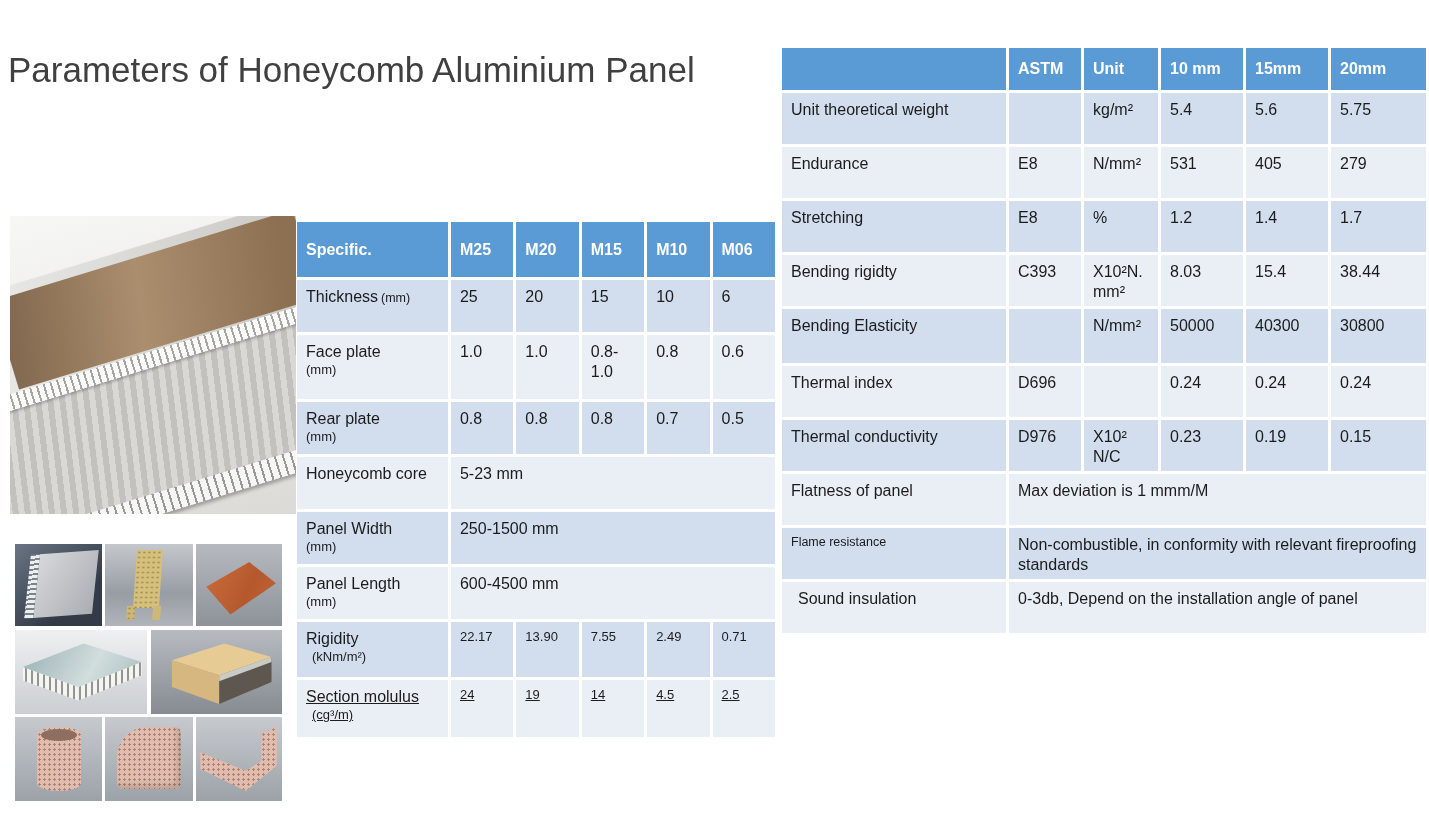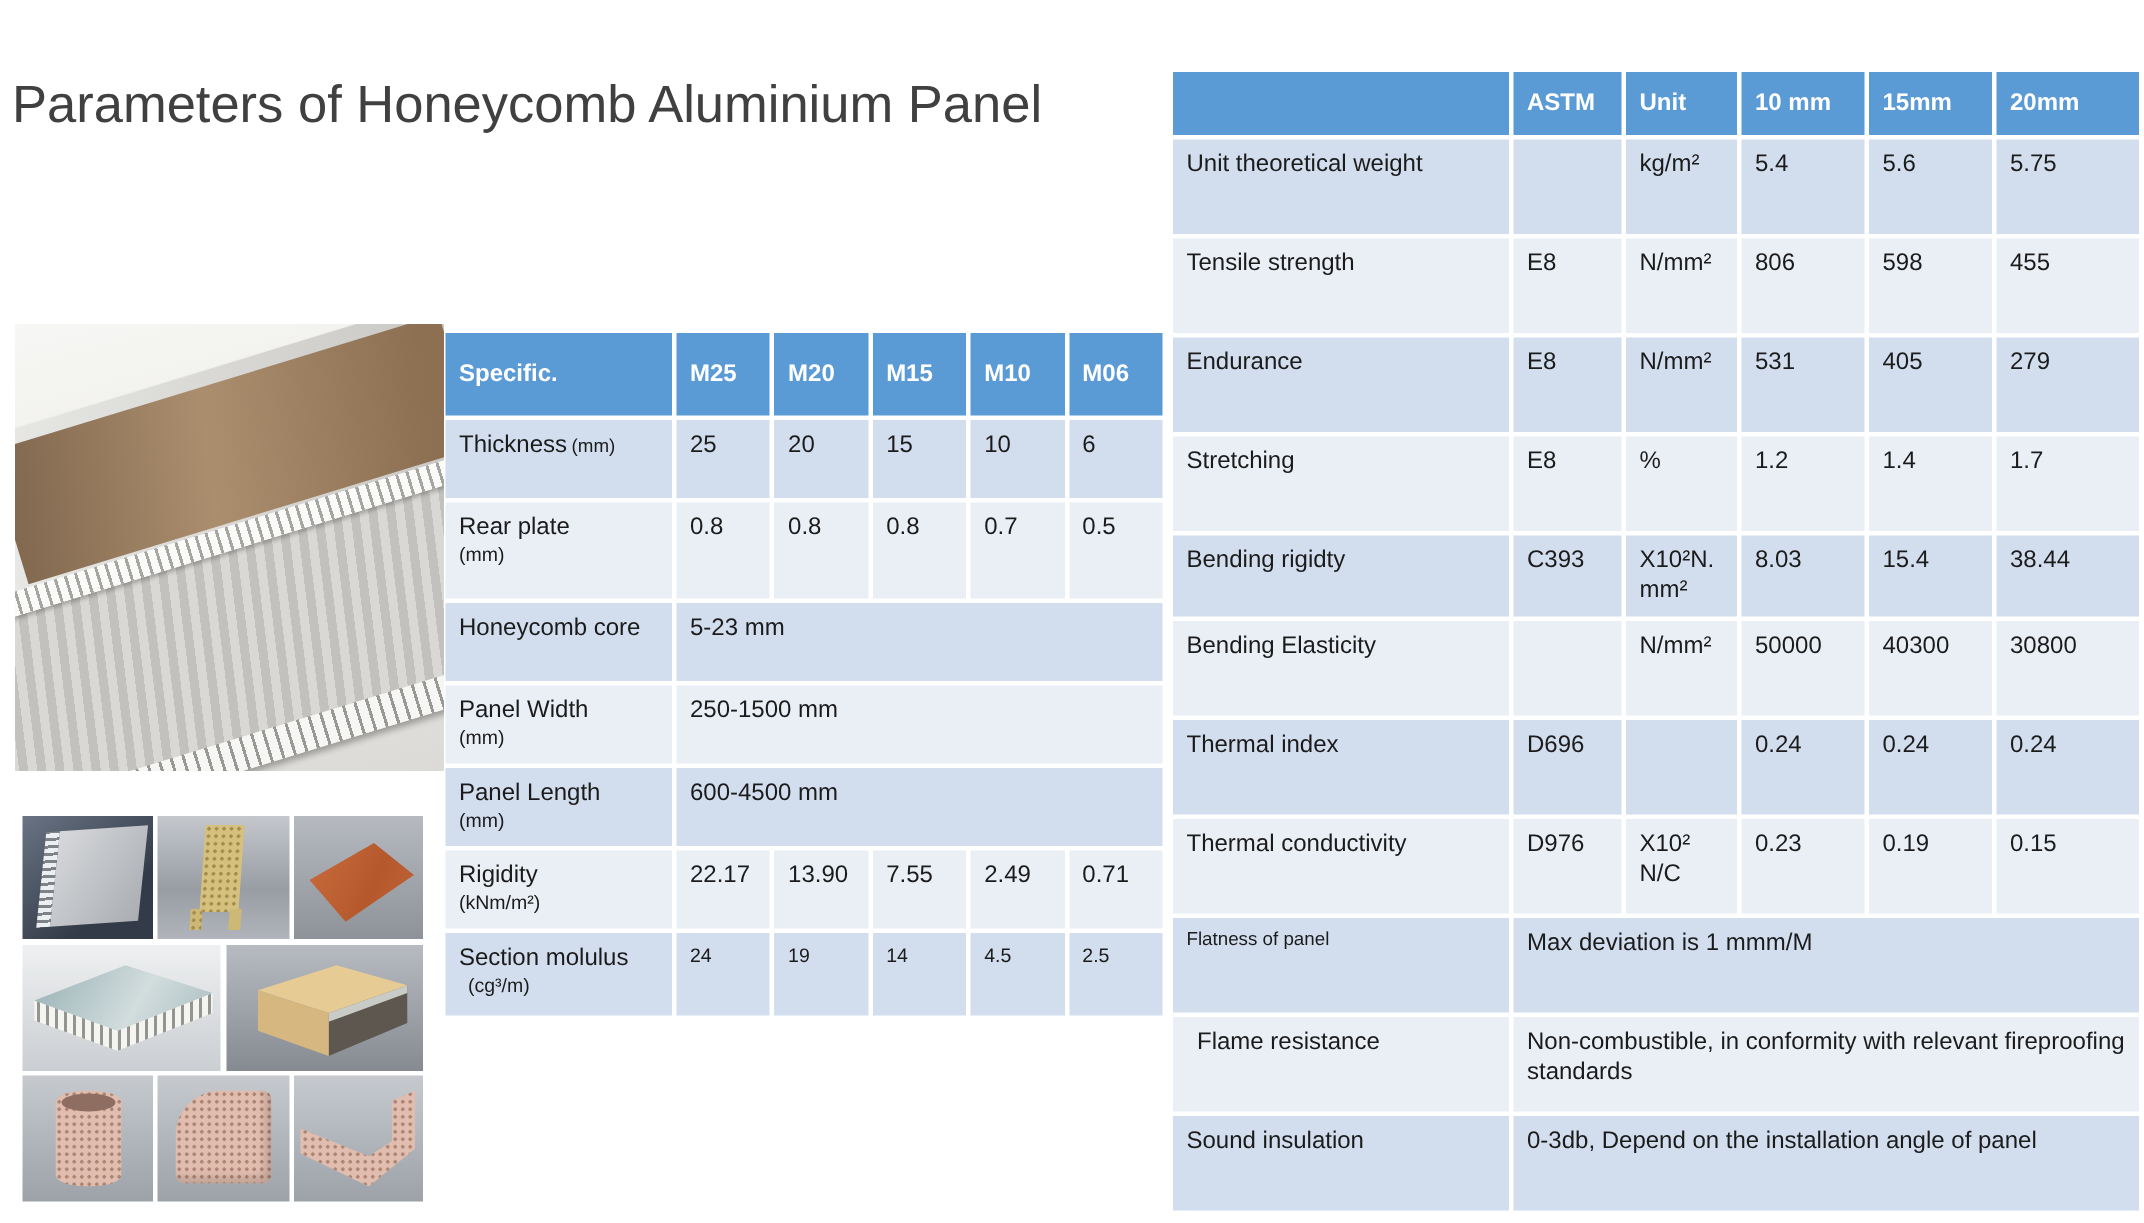--- a/index.html
+++ b/index.html
@@ -32,21 +32,21 @@
   #spec-table tbody tr:nth-child(even) td { background:#EAEFF6; }
   #spec-table tbody tr:nth-child(1) .sub { display:inline; font-size:12.5px; margin-left:3px; }
   #spec-table tbody tr:nth-child(7) .sub,
   #spec-table tbody tr:nth-child(8) .sub { padding-left:6px; }
   #spec-table tbody tr:nth-child(7) td.val,
   #spec-table tbody tr:nth-child(8) td.val { font-size:13px; }
   #spec-table tbody tr:nth-child(9) td.lbl { font-size:13.5px; }
 
   #astm-table { left:779px; top:45px; width:650px; }
   #astm-table thead tr { height:42px; }
-  #astm-table tbody tr { height:63px; }
+  #astm-table tbody tr { height:51px; }
   #astm-table tbody tr:nth-child(5)  { height:54px; }
   #astm-table tbody tr:nth-child(12) { height:54px; }
   #astm-table tbody tr:nth-child(odd)  td { background:#D2DEEE; }
   #astm-table tbody tr:nth-child(even) td { background:#EAEFF6; }
   #astm-table tbody tr:nth-child(9)  td.lbl { font-size:12.5px; }
   #astm-table tbody tr:nth-child(10) td.lbl { padding-left:16px; }
 
   
   .photo, .thumb { position:absolute; overflow:hidden; }
   .photo-main {
@@ -195,20 +195,28 @@
     <tbody>
         <tr>
           <td class="lbl"><span class="lbl-main">Thickness</span><span class="sub">(mm)</span></td>
           <td class="val">25</td>
           <td class="val">20</td>
           <td class="val">15</td>
           <td class="val">10</td>
           <td class="val">6</td>
         </tr>
         <tr>
+          <td class="lbl"><span class="lbl-main">Face plate</span><span class="sub">(mm)</span></td>
+          <td class="val">1.0</td>
+          <td class="val">1.0</td>
+          <td class="val">0.8-1.0</td>
+          <td class="val">0.8</td>
+          <td class="val">0.6</td>
+        </tr>
+        <tr>
           <td class="lbl"><span class="lbl-main">Rear plate</span><span class="sub">(mm)</span></td>
           <td class="val">0.8</td>
           <td class="val">0.8</td>
           <td class="val">0.8</td>
           <td class="val">0.7</td>
           <td class="val">0.5</td>
         </tr>
         <tr>
           <td class="lbl"><span class="lbl-main">Honeycomb core</span></td>
           <td class="val merged" colspan="5">5-23 mm</td>
@@ -262,28 +270,20 @@
     <tbody>
         <tr>
           <td class="lbl">Unit theoretical weight</td>
           <td class="val"></td>
           <td class="val">kg/m²</td>
           <td class="val">5.4</td>
           <td class="val">5.6</td>
           <td class="val">5.75</td>
         </tr>
         <tr>
-          <td class="lbl">Tensile strength</td>
-          <td class="val">E8</td>
-          <td class="val">N/mm²</td>
-          <td class="val">806</td>
-          <td class="val">598</td>
-          <td class="val">455</td>
-        </tr>
-        <tr>
           <td class="lbl">Endurance</td>
           <td class="val">E8</td>
           <td class="val">N/mm²</td>
           <td class="val">531</td>
           <td class="val">405</td>
           <td class="val">279</td>
         </tr>
         <tr>
           <td class="lbl">Stretching</td>
           <td class="val">E8</td>

